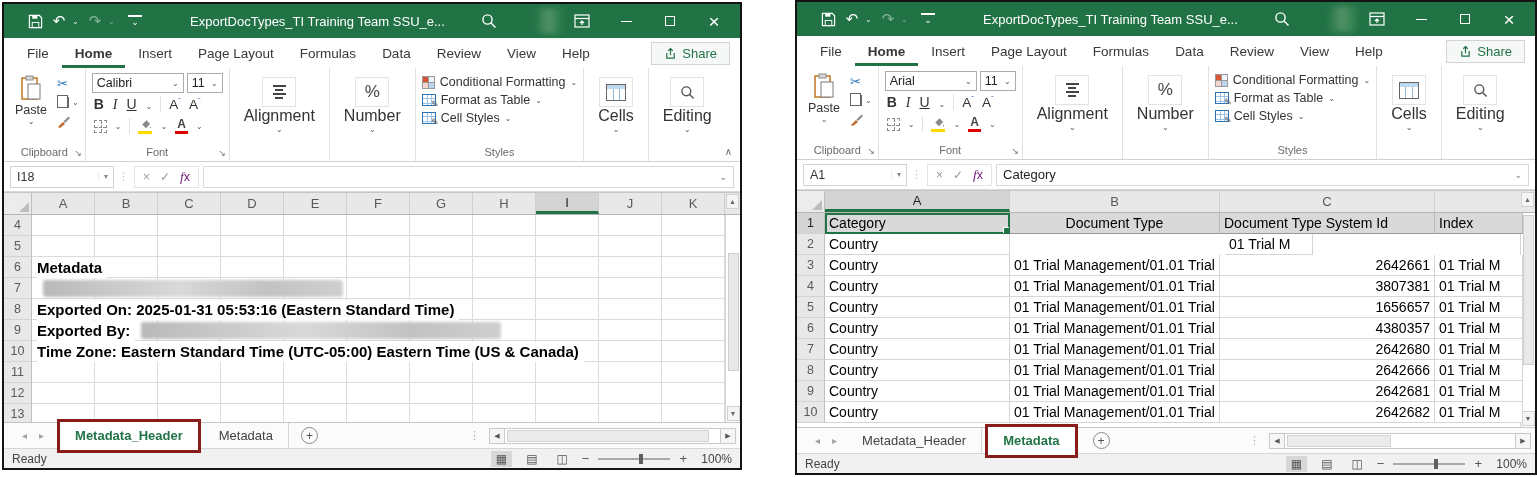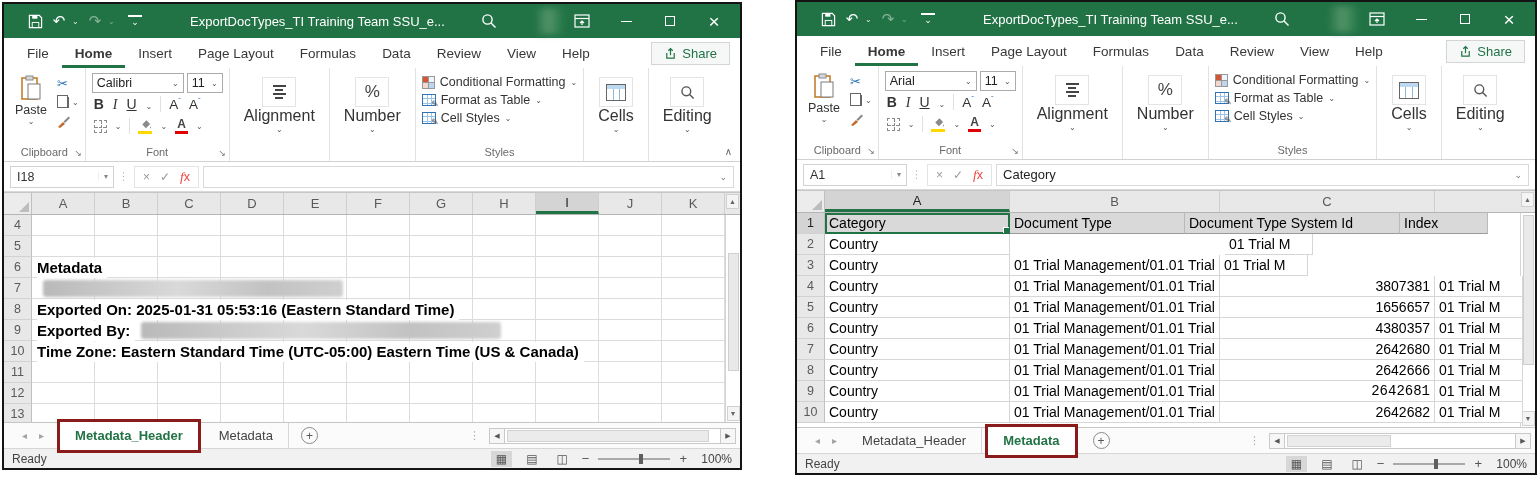--- a/index.html
+++ b/index.html
@@ -88,21 +88,21 @@
          linear-gradient(#bcd9f1 0 4px,transparent 4px),
          repeating-linear-gradient(to right,transparent 0 5.5px,#8fb7d8 5.5px 6.5px);}
   .collapse{position:absolute;right:8px;bottom:4px;font-size:10px;color:#666;}
 
   
   .frow{height:30px;display:flex;align-items:center;flex:0 0 auto;background:#fff;padding:3px 6px;gap:4px;border-bottom:1px solid #d9d9d9;}
   .namebox{width:104px;height:22px;border:1px solid #d2d2d2;display:flex;align-items:center;font-size:12.5px;color:#333;padding-left:6px;}
   .namebox .dd{margin-left:auto;font-size:8px;color:#888;padding:0 5px;border-left:1px solid #eee;}
   .fdots{color:#b9b9b9;font-size:11px;letter-spacing:1px;}
   .fbtns{display:flex;align-items:center;gap:10px;border:1px solid #e4e4e4;height:22px;padding:0 8px;color:#9a9a9a;font-size:12px;}
-  .fxi{color:#ef4444;font-size:12.5px;}
+  .fxi{color:#701a75;font-size:12.5px;}
   .fxi i{font-family:"Liberation Serif",serif;font-size:13.5px;}
   .fbar{flex:1;height:22px;border:1px solid #d9d9d9;display:flex;align-items:center;font-size:13px;color:#222;padding:0 6px;}
   .fbar .dd{margin-left:auto;font-size:9px;color:#777;}
 
   
   .gridwrap{flex:1 1 auto;display:flex;overflow:hidden;position:relative;background:#fff;}
   .sheet{flex:1;display:flex;flex-direction:column;overflow:hidden;position:relative;}
   .colrow{display:flex;height:22px;flex:0 0 auto;background:var(--hdr-bg);border-bottom:1px solid #b5b5b5;}
   .corner{width:28px;flex:0 0 auto;border-right:1px solid #c0c0c0;position:relative;background:#ececec;}
   .corner::after{content:'';position:absolute;right:2px;bottom:2px;border-left:10px solid transparent;border-bottom:10px solid #bdbdbd;}
@@ -776,34 +776,35 @@
           </div>
         <div class="vscroll" style="border-left:none;background:transparent">
             <span class="sarrow">▲</span>
           </div>
       </div>
       <div class="rowsarea" style="background:#fff">
         <div id="right-rows">
             <div class="grow">
               <div class="rowhdr selrow">1</div>
               <div class="tcell hdrrow a1" style="width: 185px;">Category</div>
-              <div class="tcell hdrrow" style="width: 175px;">Document Type</div>
+              <div class="tcell hdrrow" style="width: 210px; text-align: center;">Document Type</div>
               <div class="tcell hdrrow" style="width: 215px;">Document Type System Id</div>
               <div class="tcell hdrrow" style="width: 88px;">Index</div>
             </div>
             <div class="grow">
               <div class="rowhdr">2</div>
               <div class="tcell" style="width: 185px;">Country</div>
               <div class="tcell num" style="width: 215px; margin-top: 37px;">2641426</div>
               <div class="tcell" style="width: 88px;">01 Trial M</div>
             </div>
             <div class="grow">
               <div class="rowhdr">3</div>
               <div class="tcell" style="width: 185px;">Country</div>
               <div class="tcell" style="width: 210px;">01 Trial Management/01.01 Trial</div>
+              <div class="tcell num" style="width: 215px;">2642661</div>
               <div class="tcell" style="width: 88px;">01 Trial M</div>
             </div>
             <div class="grow">
               <div class="rowhdr">4</div>
               <div class="tcell" style="width: 185px;">Country</div>
               <div class="tcell" style="width: 210px;">01 Trial Management/01.01 Trial</div>
               <div class="tcell num" style="width: 215px;">3807381</div>
               <div class="tcell" style="width: 88px;">01 Trial M</div>
             </div>
             <div class="grow">
@@ -831,21 +832,21 @@
               <div class="rowhdr">8</div>
               <div class="tcell" style="width: 185px;">Country</div>
               <div class="tcell" style="width: 210px;">01 Trial Management/01.01 Trial</div>
               <div class="tcell num" style="width: 215px;">2642666</div>
               <div class="tcell" style="width: 88px;">01 Trial M</div>
             </div>
             <div class="grow">
               <div class="rowhdr">9</div>
               <div class="tcell" style="width: 185px;">Country</div>
               <div class="tcell" style="width: 210px;">01 Trial Management/01.01 Trial</div>
-              <div class="tcell num" style="width: 215px; font-family: Liberation Mono, monospace;">2642681</div>
+              <div class="tcell num" style="width: 215px;">2642681</div>
               <div class="tcell" style="width: 88px;">01 Trial M</div>
             </div>
             <div class="grow">
               <div class="rowhdr">10</div>
               <div class="tcell" style="width: 185px;">Country</div>
               <div class="tcell" style="width: 210px;">01 Trial Management/01.01 Trial</div>
               <div class="tcell num" style="width: 215px;">2642682</div>
               <div class="tcell" style="width: 88px;">01 Trial M</div>
             </div>
           </div>

